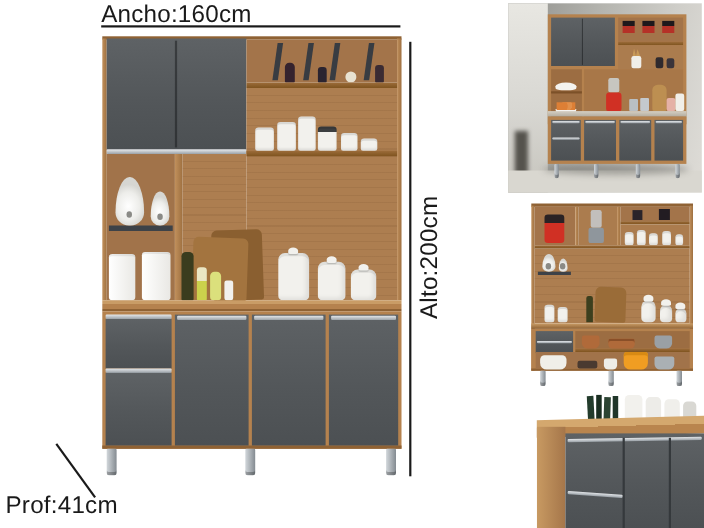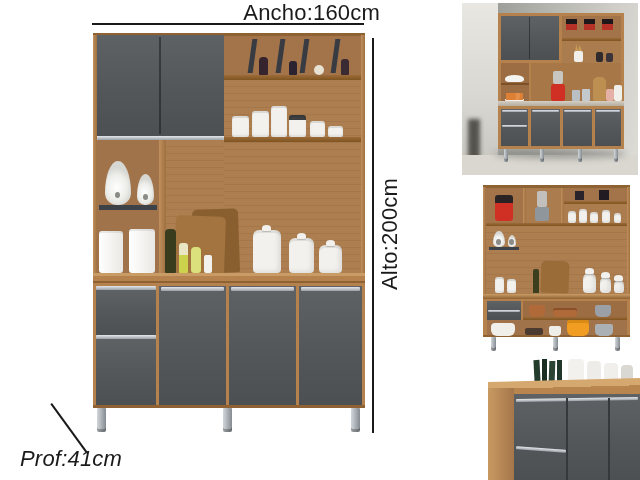--- a/index.html
+++ b/index.html
@@ -37,28 +37,28 @@
   .board{border-radius:5px 5px 2px 2px;}
   .thumb{cursor:pointer;}
 </style>
 </head>
 <body>
 
 <div id="stage">
 
   <section class="p" style="left:0;top:0;width:460px;height:480px;">
 
-    <div class="p dim-label" style="left:108px;top:1px;width:272px;text-align:right;">Ancho:160cm</div>
+    <div class="p dim-label" style="left:92px;top:1px;width:272px;text-align:left;">Ancho:160cm</div>
     <div class="p dimline" style="left:92px;top:23px;width:272px;height:2px;"></div>
 
     <div class="p dimline" style="left:372px;top:38px;width:2px;height:395px;"></div>
     <div class="p dim-label alto" style="left:378px;top:160px;height:130px;">Alto:200cm</div>
 
     <div class="p dimline" style="left:52px;top:403px;width:60px;height:2px;transform-origin:0 0;transform:rotate(54deg);"></div>
-    <div class="p dim-label" style="left:20px;top:447px;font-style:italic;">Prof:41cm</div>
+    <div class="p dim-label" style="left:5px;top:447px;">Prof:41cm</div>
 
     <div class="p" style="left:93px;top:33px;width:272px;height:400px;">
 
       <div class="p" style="left:0;top:0;width:272px;height:3px;background:var(--wood-dark);"></div>
       <div class="p wgrad" style="left:0;top:2px;width:4px;height:238px;"></div>
       <div class="p wgrad" style="left:268px;top:2px;width:4px;height:238px;"></div>
 
       <div class="p door" style="left:4px;top:2px;width:127px;height:101px;">
         <div class="p" style="left:62px;top:2px;width:2px;height:97px;background:rgba(22,24,26,.5);"></div>
       </div>

